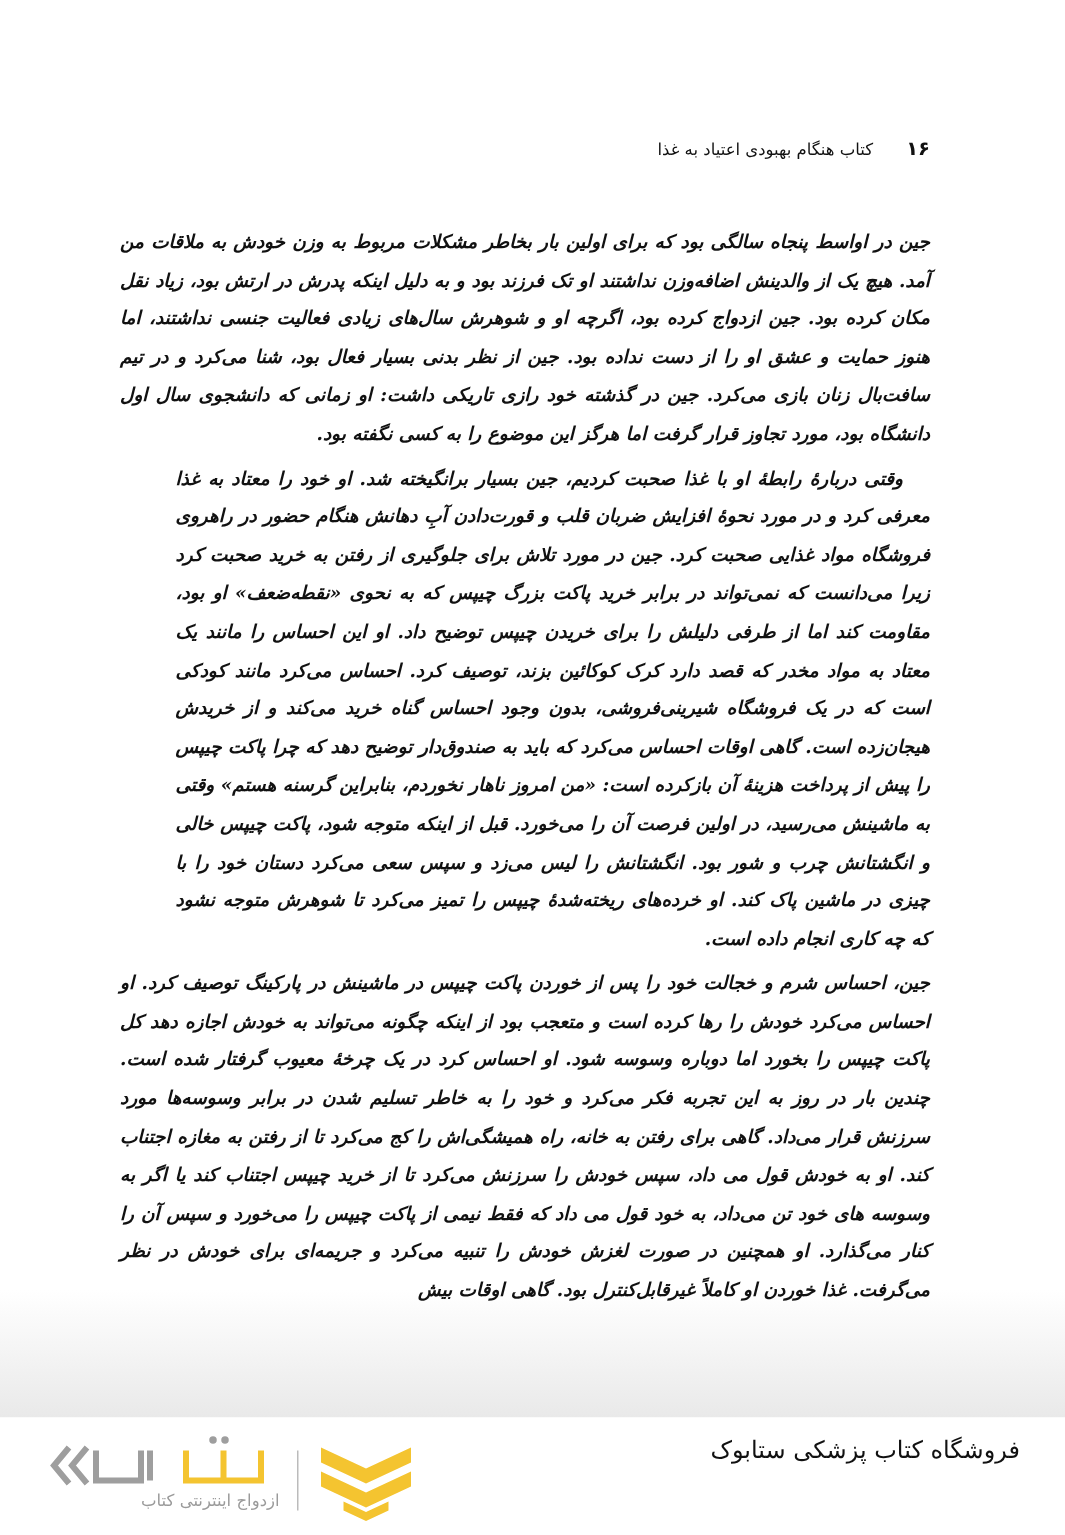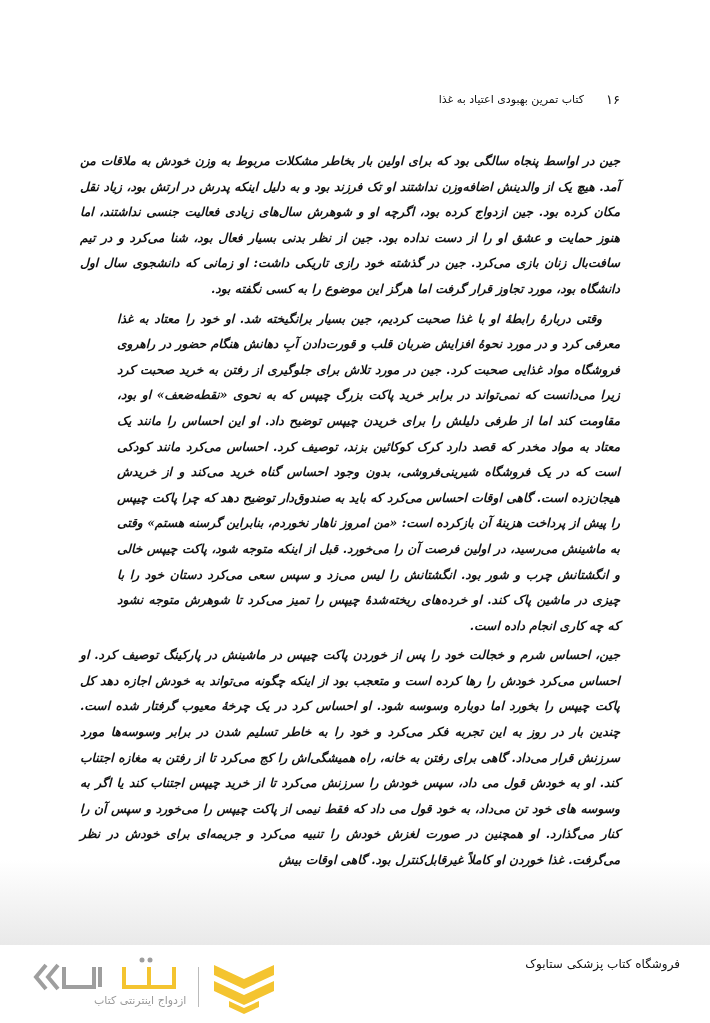--- a/index.html
+++ b/index.html
@@ -10,36 +10,36 @@
   }
   .page {
     position:absolute; left:0; top:0; width:710px; height:945px;
     background: linear-gradient(to bottom, #ffffff 0px, #ffffff 860px, #e9e9e9 945px);
   }
   .running-head {
     position:absolute; top:92px; right:90px; direction:rtl;
     font-family: "DejaVu Sans", sans-serif; font-size:11px; color:#111;
     display:flex; align-items:center; gap:22px;
   }
-  .page-num { font-weight:normal; font-size:13px; }
+  .page-num { font-weight:bold; font-size:13px; }
   .body-text {
     position:absolute; top:148px; left:80px; width:540px;
     direction:rtl; text-align:justify; text-align-last:right;
     font-size:12.3px; line-height:25.6px; color:#111; font-style:italic;
   }
   .body-text p { margin:0;font-weight:bold; }
   .body-text p + p { margin-top:4px; }
   .body-text p.indent { text-indent:18px;margin-left:37px; }
 
   .footer {
     position:absolute; left:0; top:945px; width:710px; height:78px; background:#ffffff;
   }
   .store-name {
     position:absolute; right:30px; top:12px; direction:rtl;
-    font-family: "DejaVu Sans", sans-serif; font-size:12px; color:#111;
+    font-family: "DejaVu Sans", sans-serif; font-size:16px; color:#111;
   }
   .store-url {
     position:absolute; right:30px; top:40px;
     font-family: "DejaVu Sans", sans-serif; font-size:22px; letter-spacing:7px; color:#111;
   }
   .store-url .accent { color:#f4c430; }
   .logo {
     position:absolute; left:24px; top:12px; width:250px; height:60px;
   }
   .logo-divider {
@@ -49,21 +49,21 @@
     position:absolute; left:70px; top:37px; direction:rtl;
     font-family: "DejaVu Sans", sans-serif; font-size:11px; color:#9a9a9a;
   }
 </style>
 </head>
 <body>
 
 <div class="page">
   <div class="running-head">
     <span class="page-num">۱۶</span>
-    <span>کتاب تمرین بهبودی اعتیاد به غذا</span>
+    <span>کتاب هنگام بهبودی اعتیاد به غذا</span>
   </div>
 
   <div class="body-text">
     <p>جین در اواسط پنجاه سالگی بود که برای اولین بار بخاطر مشکلات مربوط به وزن خودش به ملاقات من آمد. هیچ یک از والدینش اضافه‌وزن نداشتند او تک فرزند بود و به دلیل اینکه پدرش در ارتش بود، زیاد نقل مکان کرده بود. جین ازدواج کرده بود، اگرچه او و شوهرش سال‌های زیادی فعالیت جنسی نداشتند، اما هنوز حمایت و عشق او را از دست نداده بود. جین از نظر بدنی بسیار فعال بود، شنا می‌کرد و در تیم سافت‌بال زنان بازی می‌کرد. جین در گذشته خود رازی تاریکی داشت: او زمانی که دانشجوی سال اول دانشگاه بود، مورد تجاوز قرار گرفت اما هرگز این موضوع را به کسی نگفته بود.</p>
     <p class="indent">وقتی دربارهٔ رابطهٔ او با غذا صحبت کردیم، جین بسیار برانگیخته شد. او خود را معتاد به غذا معرفی کرد و در مورد نحوهٔ افزایش ضربان قلب و قورت‌دادن آبِ دهانش هنگام حضور در راهروی فروشگاه مواد غذایی صحبت کرد. جین در مورد تلاش برای جلوگیری از رفتن به خرید صحبت کرد زیرا می‌دانست که نمی‌تواند در برابر خرید پاکت بزرگ چیپس که به نحوی «نقطه‌ضعف» او بود، مقاومت کند اما از طرفی دلیلش را برای خریدن چیپس توضیح داد. او این احساس را مانند یک معتاد به مواد مخدر که قصد دارد کرک کوکائین بزند، توصیف کرد. احساس می‌کرد مانند کودکی است که در یک فروشگاه شیرینی‌فروشی، بدون وجود احساس گناه خرید می‌کند و از خریدش هیجان‌زده است. گاهی اوقات احساس می‌کرد که باید به صندوق‌دار توضیح دهد که چرا پاکت چیپس را پیش از پرداخت هزینهٔ آن بازکرده است: «من امروز ناهار نخوردم، بنابراین گرسنه هستم» وقتی به ماشینش می‌رسید، در اولین فرصت آن را می‌خورد. قبل از اینکه متوجه شود، پاکت چیپس خالی و انگشتانش چرب و شور بود. انگشتانش را لیس می‌زد و سپس سعی می‌کرد دستان خود را با چیزی در ماشین پاک کند. او خرده‌های ریخته‌شدهٔ چیپس را تمیز می‌کرد تا شوهرش متوجه نشود که چه کاری انجام داده است.</p>
     <p>جین، احساس شرم و خجالت خود را پس از خوردن پاکت چیپس در ماشینش در پارکینگ توصیف کرد. او احساس می‌کرد خودش را رها کرده است و متعجب بود از اینکه چگونه می‌تواند به خودش اجازه دهد کل پاکت چیپس را بخورد اما دوباره وسوسه شود. او احساس کرد در یک چرخهٔ معیوب گرفتار شده است. چندین بار در روز به این تجربه فکر می‌کرد و خود را به خاطر تسلیم شدن در برابر وسوسه‌ها مورد سرزنش قرار می‌داد. گاهی برای رفتن به خانه، راه همیشگی‌اش را کج می‌کرد تا از رفتن به مغازه اجتناب کند. او به خودش قول می داد، سپس خودش را سرزنش می‌کرد تا از خرید چیپس اجتناب کند یا اگر به وسوسه های خود تن می‌داد، به خود قول می داد که فقط نیمی از پاکت چیپس را می‌خورد و سپس آن را کنار می‌گذارد. او همچنین در صورت لغزش خودش را تنبیه می‌کرد و جریمه‌ای برای خودش در نظر می‌گرفت. غذا خوردن او کاملاً غیرقابل‌کنترل بود. گاهی اوقات بیش</p>
   </div>
 </div>
 
 <div class="footer">

